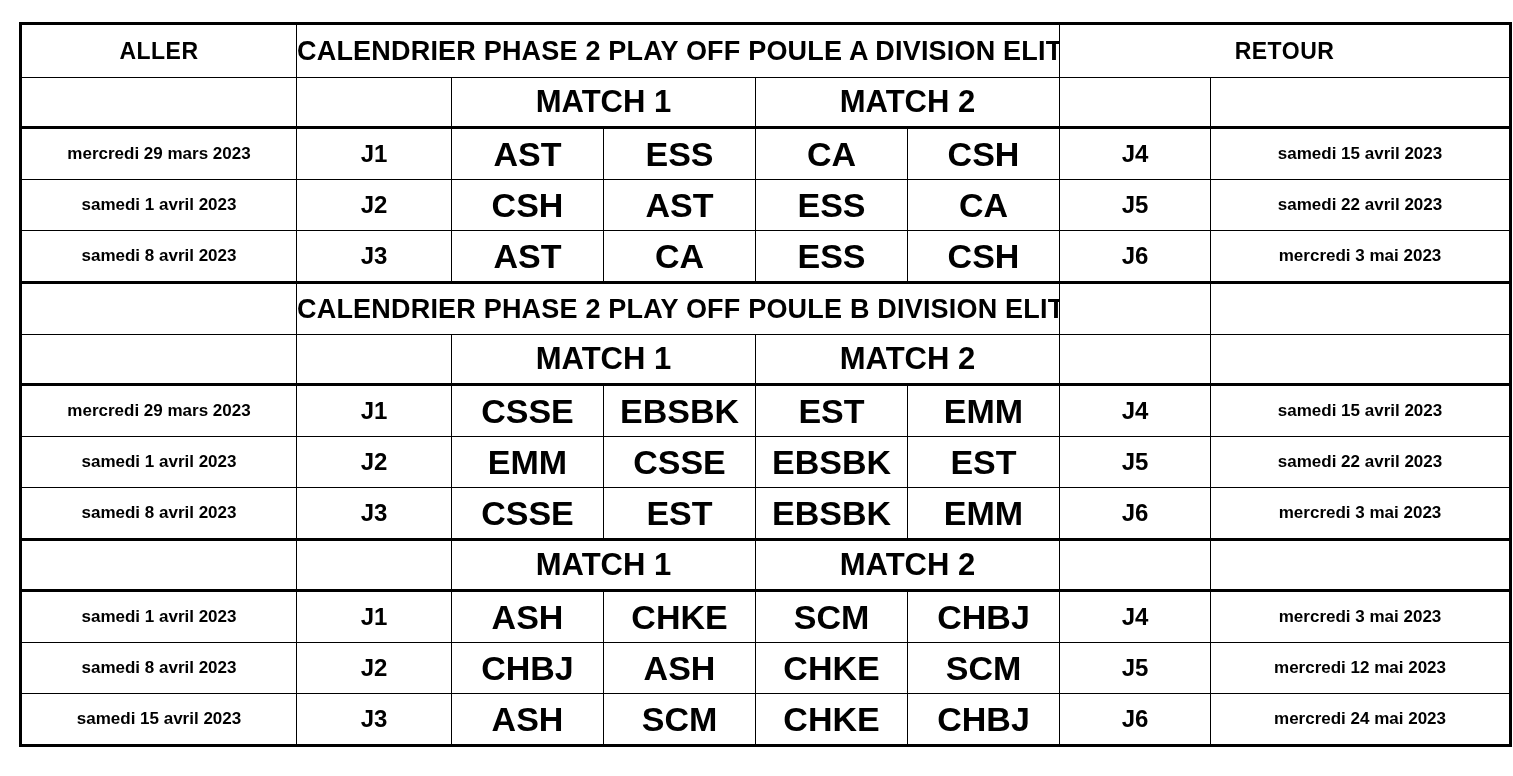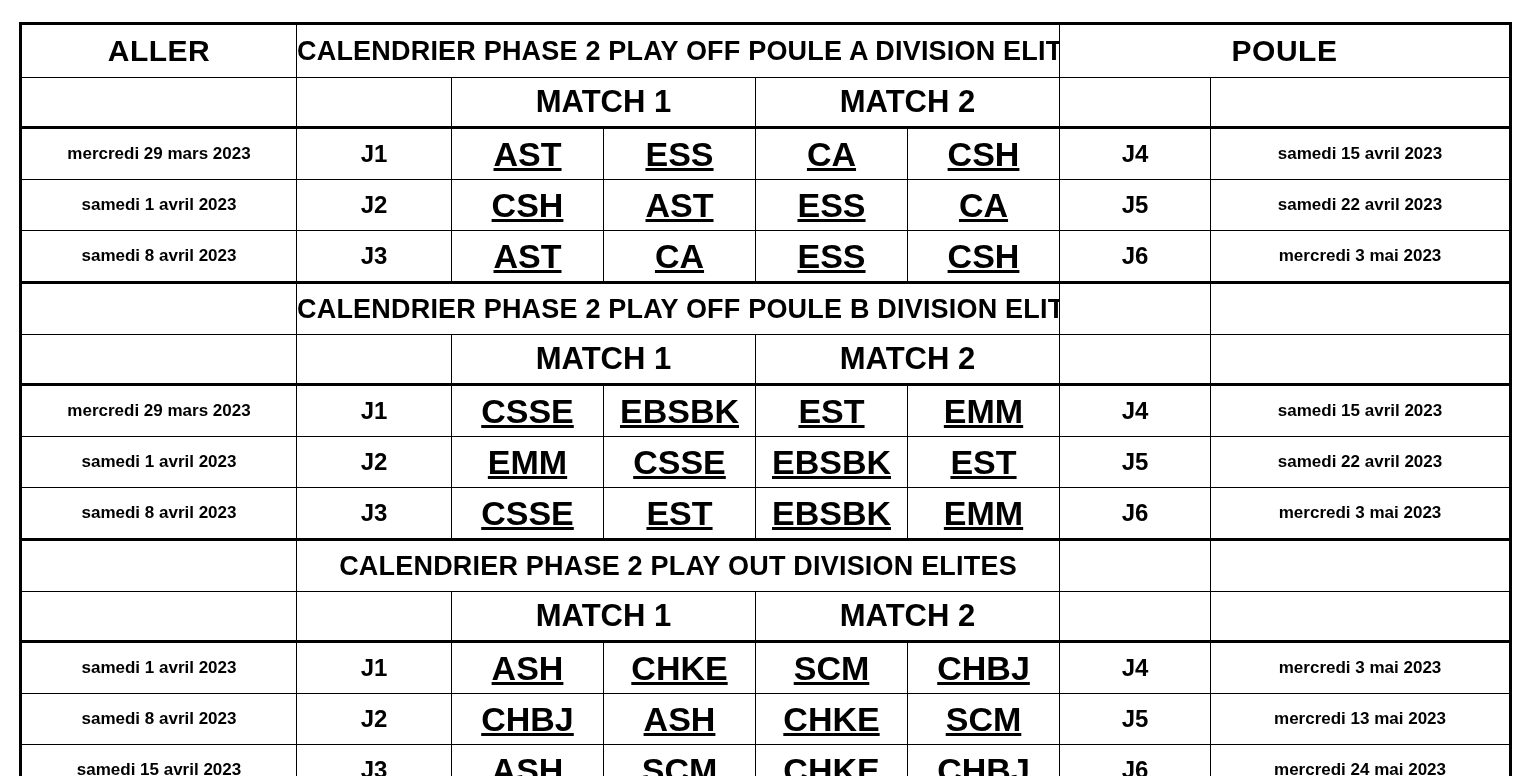--- a/index.html
+++ b/index.html
@@ -54,21 +54,21 @@
   .tb-right  { border-right: 3px solid #000000 !important; }
 
   
   tr.r-head      td { height: 52px; }
   tr.r-match     td { height: 48px; }
   tr.r-fixture   td { height: 50px; }
   tr.r-section   td { height: 50px; }
 
   
   .hdr-aller, .hdr-retour {
-    font-size: 30px;
+    font-size: 23px;
     letter-spacing: 0.5px;
   }
   .hdr-aller  { background: #9DC3E6; }
   .hdr-retour { background: #D0D0D0; }
 
   .section-title {
     font-size: 27px;
     letter-spacing: 0.2px;
   }
   .fill-yellow { background: #FCE19C; }
@@ -82,21 +82,20 @@
   .date-cell {
     font-size: 17px;
   }
 
   .jday {
     font-size: 24px;
   }
 
   .team {
     font-size: 34px;
-    text-decoration: underline;
   }
 
   .shaded { background: #D2D2D2; }
 
   .blank { background: #ffffff; }
 </style>
 </head>
 <body>
 
 <div id="sheet">
@@ -108,21 +107,21 @@
       <col class="c-team">
       <col class="c-team">
       <col class="c-team">
       <col class="c-jday-right">
       <col class="c-date-right">
     </colgroup>
     <tbody id="cal-body">
         <tr class="r-head">
           <td class="hdr-aller tb-top tb-left">ALLER</td>
           <td class="section-title fill-yellow tb-top" colspan="5">CALENDRIER PHASE 2  PLAY OFF POULE A DIVISION ELITES</td>
-          <td class="hdr-retour tb-top tb-right" colspan="2">POULE</td>
+          <td class="hdr-retour tb-top tb-right" colspan="2">RETOUR</td>
         </tr>
         <tr class="r-match">
           <td class="blank tb-left"></td>
           <td class="blank"></td>
           <td class="match-label" colspan="2">MATCH 1</td>
           <td class="match-label" colspan="2">MATCH 2</td>
           <td class="blank"></td>
           <td class="blank tb-right"></td>
         </tr>
         <tr class="r-fixture">
@@ -192,26 +191,20 @@
         <tr class="r-fixture">
           <td class="date-cell tb-left tb-bottom">samedi 8 avril 2023</td>
           <td class="jday tb-bottom">J3</td>
           <td class="team shaded tb-bottom">CSSE</td>
           <td class="team shaded tb-bottom">EST</td>
           <td class="team tb-bottom">EBSBK</td>
           <td class="team tb-bottom">EMM</td>
           <td class="jday tb-bottom">J6</td>
           <td class="date-cell tb-right tb-bottom">mercredi 3 mai 2023</td>
         </tr>
-        <tr class="r-section">
-          <td class="blank tb-left tb-top"></td>
-          <td class="section-title fill-green tb-top" colspan="5">CALENDRIER PHASE 2  PLAY OUT DIVISION ELITES</td>
-          <td class="blank tb-top"></td>
-          <td class="blank tb-right tb-top"></td>
-        </tr>
         <tr class="r-match">
           <td class="blank tb-left"></td>
           <td class="blank"></td>
           <td class="match-label" colspan="2">MATCH 1</td>
           <td class="match-label" colspan="2">MATCH 2</td>
           <td class="blank"></td>
           <td class="blank tb-right"></td>
         </tr>
         <tr class="r-fixture">
           <td class="date-cell tb-left tb-top">samedi 1 avril 2023</td>
@@ -224,21 +217,21 @@
           <td class="date-cell tb-right tb-top">mercredi 3 mai 2023</td>
         </tr>
         <tr class="r-fixture">
           <td class="date-cell tb-left">samedi 8 avril 2023</td>
           <td class="jday">J2</td>
           <td class="team">CHBJ</td>
           <td class="team">ASH</td>
           <td class="team shaded">CHKE</td>
           <td class="team shaded">SCM</td>
           <td class="jday">J5</td>
-          <td class="date-cell tb-right">mercredi 13 mai 2023</td>
+          <td class="date-cell tb-right">mercredi 12 mai 2023</td>
         </tr>
         <tr class="r-fixture">
           <td class="date-cell tb-left tb-bottom">samedi 15 avril 2023</td>
           <td class="jday tb-bottom">J3</td>
           <td class="team shaded tb-bottom">ASH</td>
           <td class="team shaded tb-bottom">SCM</td>
           <td class="team tb-bottom">CHKE</td>
           <td class="team tb-bottom">CHBJ</td>
           <td class="jday tb-bottom">J6</td>
           <td class="date-cell tb-right tb-bottom">mercredi 24 mai 2023</td>

